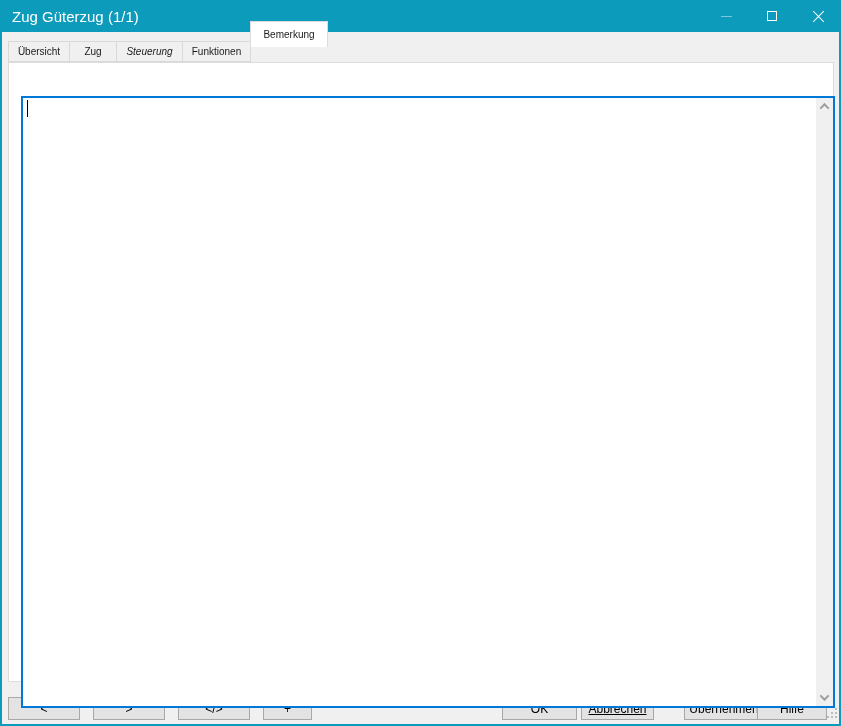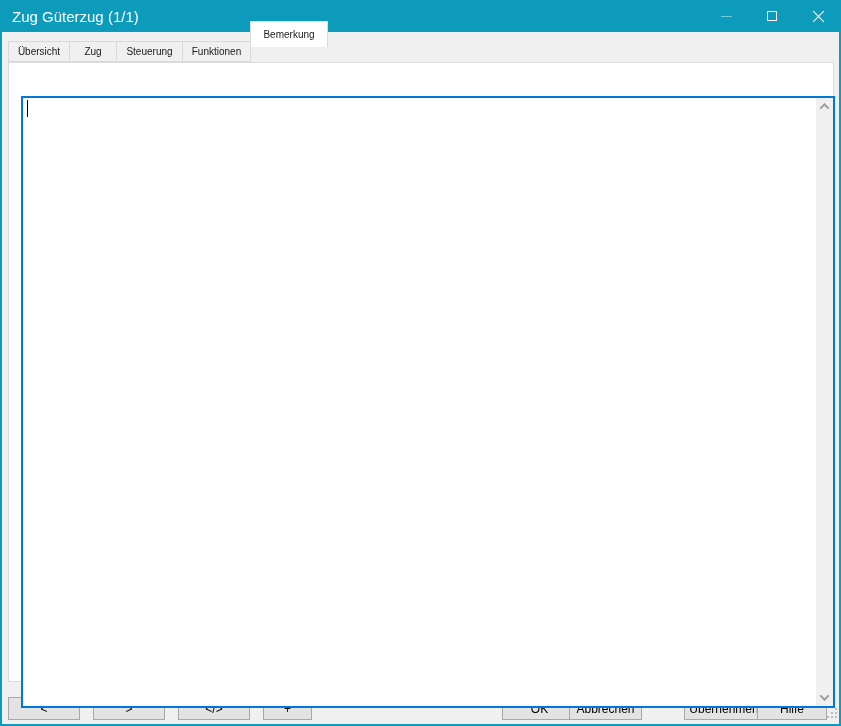--- a/index.html
+++ b/index.html
@@ -46,21 +46,21 @@
     background:#f0f0f0; border:1px solid #d9d9d9;
     display:flex; align-items:center; justify-content:center;
     font-size:10px; color:#1a1a1a; cursor:default; white-space:nowrap;
   }
   .tab + .tab { margin-left:-1px; }
   .tab.active {
     height:26px; margin-bottom:16px;
     background:#ffffff; border-color:#dcdcdc; border-bottom:none;
     position:relative; z-index:3;text-align:right;
   }
-  .tab-w0 { width:62px; } .tab-w1 { width:48px; } .tab-w2 { width:67px; }
+  .tab-w0 { width:62px; } .tab-w1 { width:48px; } .tab-w2 { width:67px;font-style:italic; }
   .tab-w3 { width:69px;text-align:center; } .tab-w4 { width:78px; }
 
   
   .tabpage {
     position:absolute; left:6px; top:30px; width:826px; height:620px;
     background:#ffffff; border:1px solid #dcdcdc; z-index:1;
   }
 
   
   .textarea {
@@ -83,21 +83,21 @@
     position:absolute; top:665px; height:23px;
     background:#e3e3e3; border:1px solid #a8a8a8;
     font-family:"Liberation Sans", sans-serif; font-size:12px; color:#000;
     display:flex; align-items:center; justify-content:center; cursor:default; white-space:nowrap;
   }
   .btn-nav0 { left:6px;   width:72px; }
   .btn-nav1 { left:91px;  width:72px; }
   .btn-nav2 { left:176px; width:72px; }
   .btn-nav3 { left:261px; width:49px; }
   .btn-act0 { left:500px; width:75px; }
-  .btn-act1 { left:567px; width:73px; }
+  .btn-act1 { left:579px; width:73px;text-decoration:underline; }
   .btn-act2 { left:660px; width:80px;margin-left:22px; }
   .btn-act3 { left:755px; width:70px; }
 
   
   .resize-grip { position:absolute; right:1px; bottom:5px; width:12px; height:12px; }
   .grip-dot {
     position:absolute; left:1px; top:9px; width:2px; height:2px; background:#bcbcbc;
     box-shadow: 4px 0 #bcbcbc, 8px 0 #bcbcbc, 4px -4px #bcbcbc, 8px -4px #bcbcbc, 8px -8px #bcbcbc;
   }
 </style>

